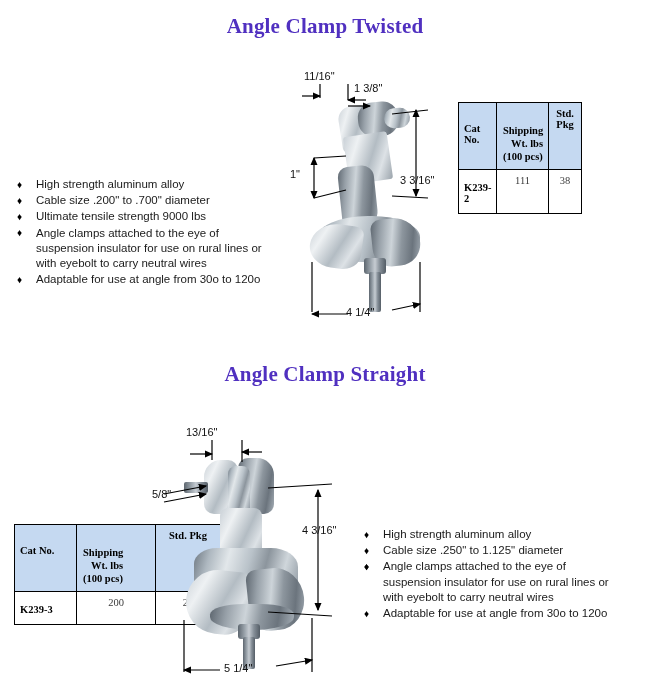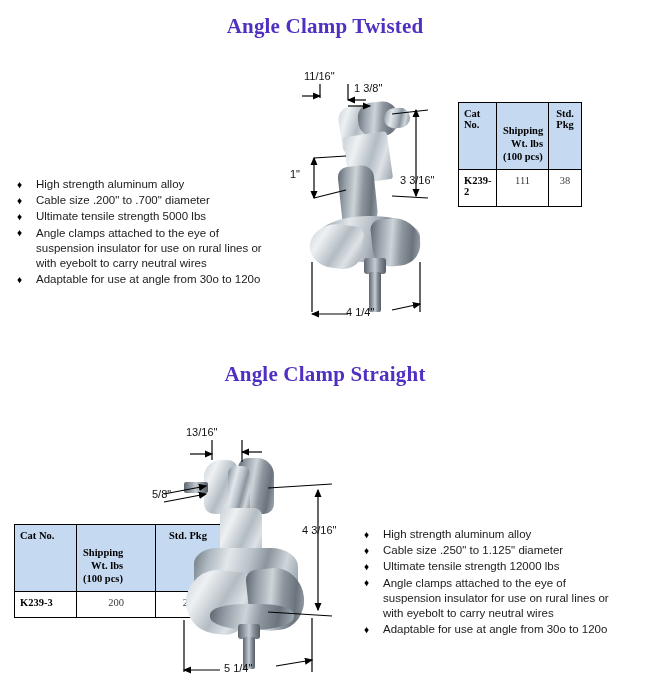--- a/index.html
+++ b/index.html
@@ -77,38 +77,38 @@
   }
   .spec-table .hdr {
     background: #c5d9f1;
     font-weight: bold;
     text-align: left;
     font-size: 10.5px;
     color: #000;
   }
   .spec-table .hdr-cat {
     width: 56px;
-    padding: 5px 0 5px 5px;
+    padding: 20px 0 5px 5px;
   }
   .spec-table .hdr-ship {
     width: 72px;
     padding: 21px 0 6px 6px;
     line-height: 13px;
   }
   .spec-table .hdr-ship .l2 { padding-left: 8px; display: block; }
   .spec-table .hdr-ship .l3 { display: block; }
   .spec-table .hdr-pkg {
     width: 56px;
     padding: 5px 4px 12px 4px;
     text-align: center;
     vertical-align: top;
   }
   .spec-table .cell-cat {
     font-weight: bold;
-    padding: 5px 0 9px 5px;
+    padding: 12px 0 9px 5px;
     font-size: 10.5px;
   }
   .spec-table .cell-num {
     text-align: center;
     padding: 5px 0 9px 0;
     font-size: 10.5px;
     color: #3a3a3a;
   }
   #table-twisted  { left: 458px; top: 102px; }
   #table-straight { left: 14px;  top: 524px; }
@@ -167,21 +167,21 @@
 </head>
 <body>
 
 <div class="page">
 
   <div class="section-title" id="title-twisted">Angle Clamp Twisted</div>
 
   <ul class="features" id="features-twisted">
     <li><span class="bullet">♦</span><span>High strength aluminum alloy</span></li>
     <li><span class="bullet">♦</span><span>Cable size .200" to .700" diameter</span></li>
-    <li><span class="bullet">♦</span><span>Ultimate tensile strength 5000 lbs</span></li>
+    <li><span class="bullet">♦</span><span>Ultimate tensile strength 9000 lbs</span></li>
     <li><span class="bullet">♦</span><span>Angle clamps attached to the eye of suspension insulator for use on rural lines or with eyebolt to carry neutral wires</span></li>
     <li><span class="bullet">♦</span><span>Adaptable for use at angle from 30o to 120o</span></li>
   </ul>
 
   <table class="spec-table" id="table-twisted">
     <tbody>
         <tr>
       <td class="hdr hdr-cat">Cat No.</td>
       <td class="hdr hdr-ship">
         <span>Shipping</span>
@@ -254,21 +254,21 @@
     <div class="dim" style="left:2px;   top:102px;">1"</div>
     <div class="dim" style="left:112px; top:108px;">3 3/16"</div>
     <div class="dim" style="left:58px;  top:240px;">4 1/4"</div>
   </div>
 
   <div class="section-title" id="title-straight">Angle Clamp Straight</div>
 
   <ul class="features" id="features-straight">
     <li><span class="bullet">♦</span><span>High strength aluminum alloy</span></li>
     <li><span class="bullet">♦</span><span>Cable size .250" to 1.125" diameter</span></li>
-    <li><span class="bullet">♦</span><span>Ultimate tensile strength 12000 lbs</span></li>
+    <li><span class="bullet">♦</span></li>
     <li><span class="bullet">♦</span><span>Angle clamps attached to the eye of suspension insulator for use on rural lines or with eyebolt to carry neutral wires</span></li>
     <li><span class="bullet">♦</span><span>Adaptable for use at angle from 30o to 120o</span></li>
   </ul>
 
   <table class="spec-table" id="table-straight">
     <tbody>
         <tr>
       <td class="hdr hdr-cat">Cat No.</td>
       <td class="hdr hdr-ship">
         <span>Shipping</span>

